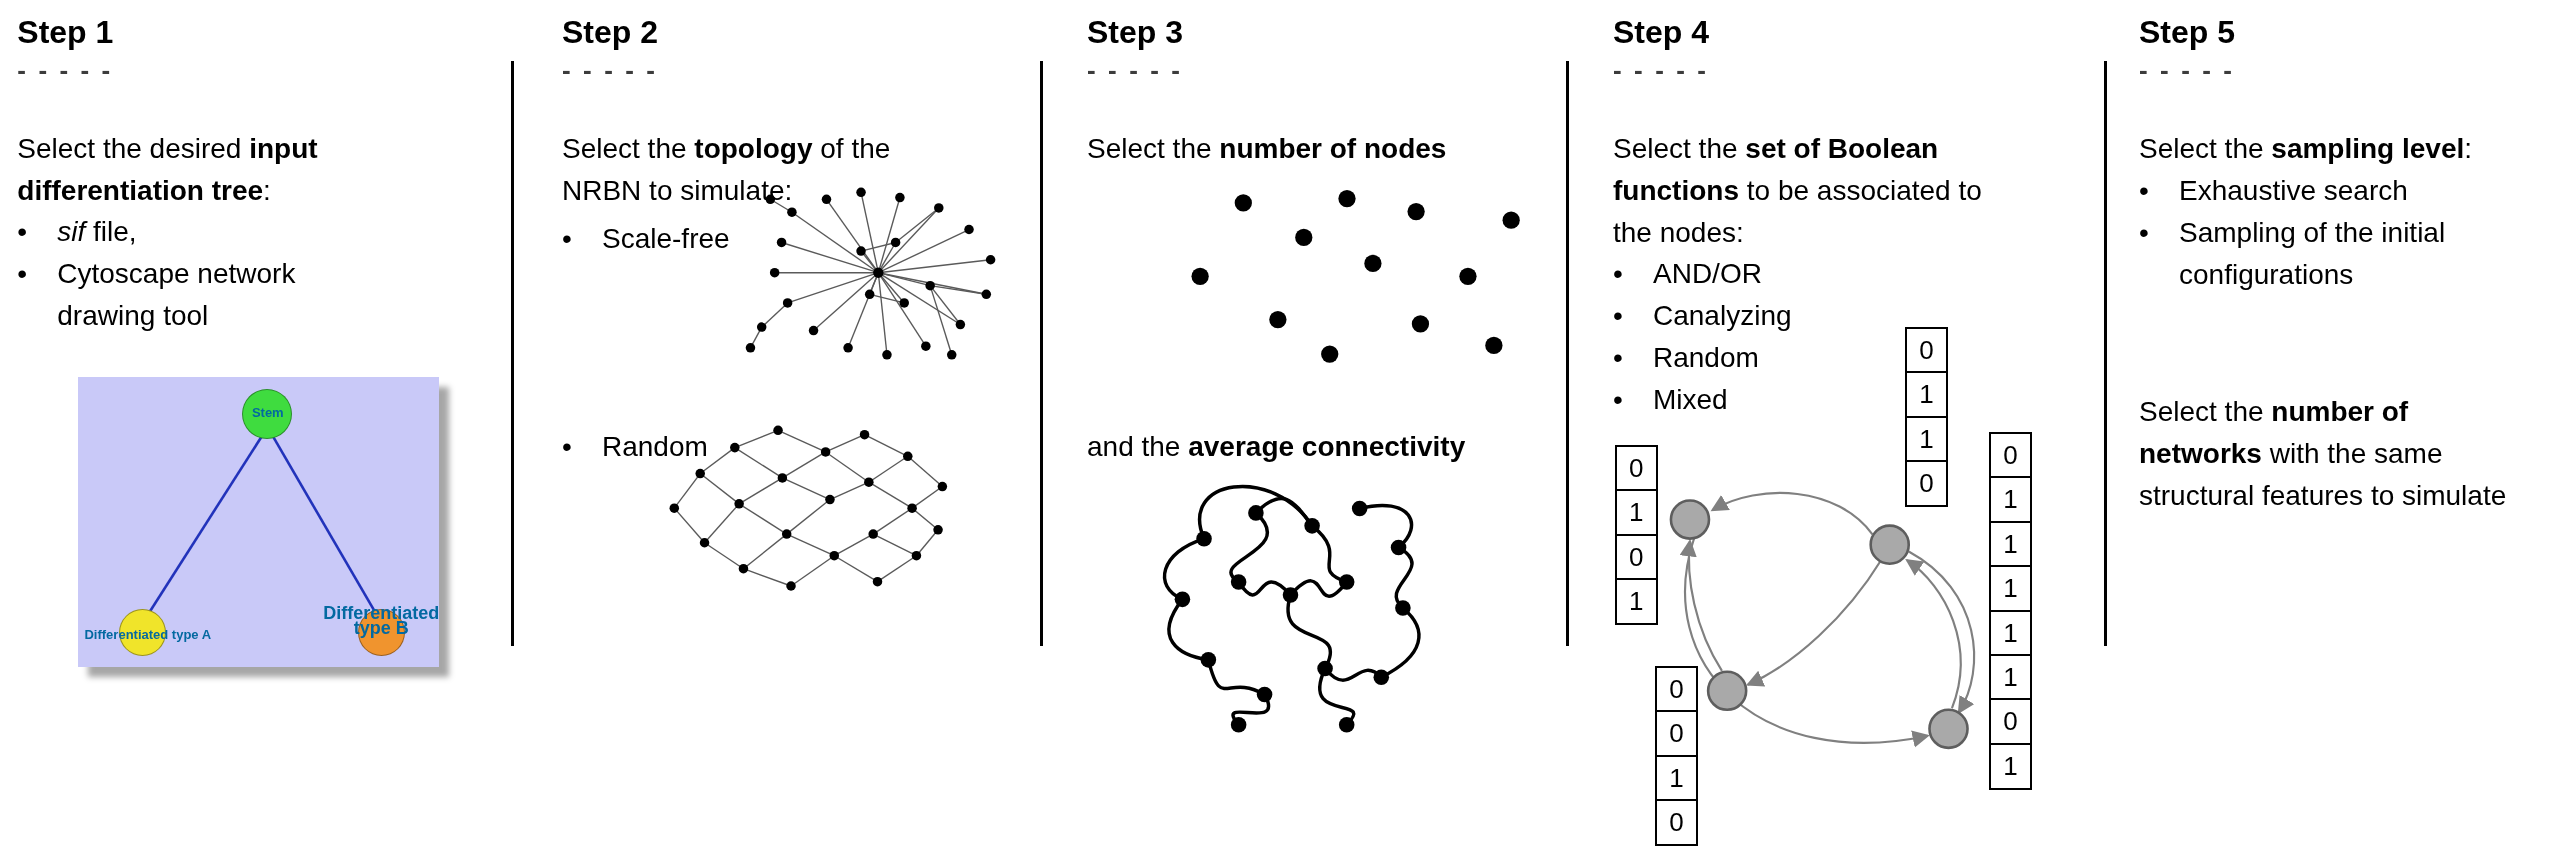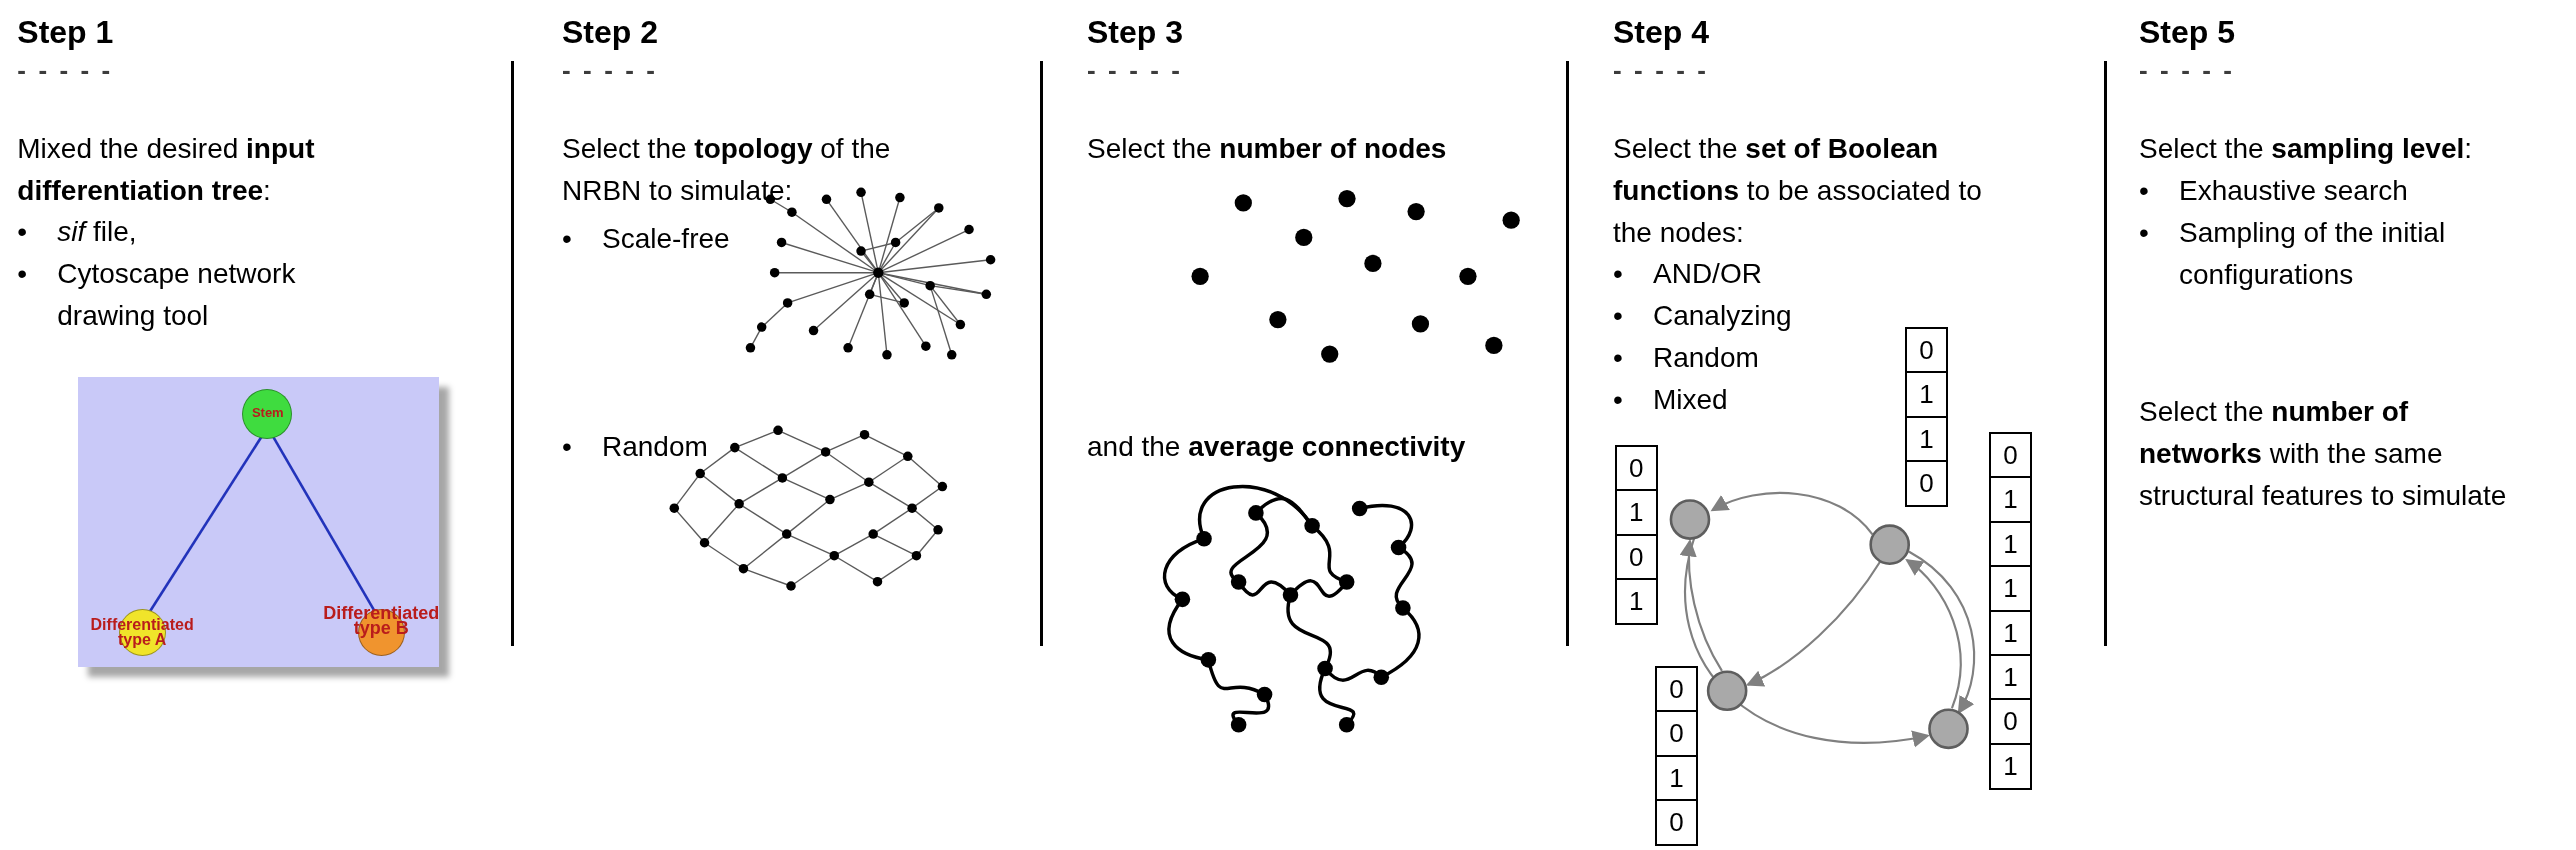--- a/index.html
+++ b/index.html
@@ -29,23 +29,23 @@
 
   
   .tree{position:absolute;left:61px;top:377px;width:361px;height:290px;background:#c9c9f8;
         box-shadow:10.4px 10.4px 6px rgba(0,0,0,0.35);}
   .tree-svg{position:absolute;left:0;top:0;}
   .tree-edge{stroke:#2233bb;stroke-width:3;}
   .tnode{position:absolute;border-radius:50%;border:1.7px solid rgba(0,0,0,0.35);box-sizing:border-box;}
   .stem{left:164px;top:12px;width:50px;height:50px;background:#3fdc3f;}
   .na{left:41px;top:232px;width:47px;height:47px;background:#f0e42a;}
   .nb{left:280px;top:232px;width:47px;height:47px;background:#f0942e;}
-  .tlabel{position:absolute;text-align:center;font-weight:700;color:#b91c1c;}
+  .tlabel{position:absolute;text-align:center;font-weight:700;color:#0369a1;}
   .stem-label{left:155px;top:29px;width:69px;font-size:13px;line-height:14.7px;}
-  .la{left:-5.2px;top:241px;width:138px;font-size:16px;line-height:14.7px;}
+  .la{left:-5.2px;top:251px;width:138px;font-size:13px;line-height:14.7px;text-align:right;}
   .lb{left:234px;top:229px;width:138px;font-size:18px;line-height:14.7px;}
 
   
   .netsvg{position:absolute;}
   .net-edge{stroke:#5a5a5a;stroke-width:1.6;}
   .net-dot{fill:#000;}
   .big-dot{fill:#000;}
   .tangle{stroke:#000;stroke-width:4;fill:none;}
 
   
@@ -67,21 +67,21 @@
   <div class="divider" id="div2"></div>
   <div class="divider" id="div3"></div>
   <div class="divider" id="div4"></div>
 
   <div class="col" id="col1">
     <div class="step-title">Step 1</div>
     <div class="dashes">- - - - -</div>
 
     <div class="tblock" style="top:128px">
       <div class="line">
-        <span>Mixed the desired </span><span class="seg-b">input</span>
+        <span>Select the desired </span><span class="seg-b">input</span>
       </div>
       <div class="line">
         <span class="seg-b">differentiation tree</span><span>:</span>
       </div>
     </div>
 
     <div class="tblock" style="top:211px">
       <div class="bullet">
         <span class="marker"></span>
         <div class="btext">

